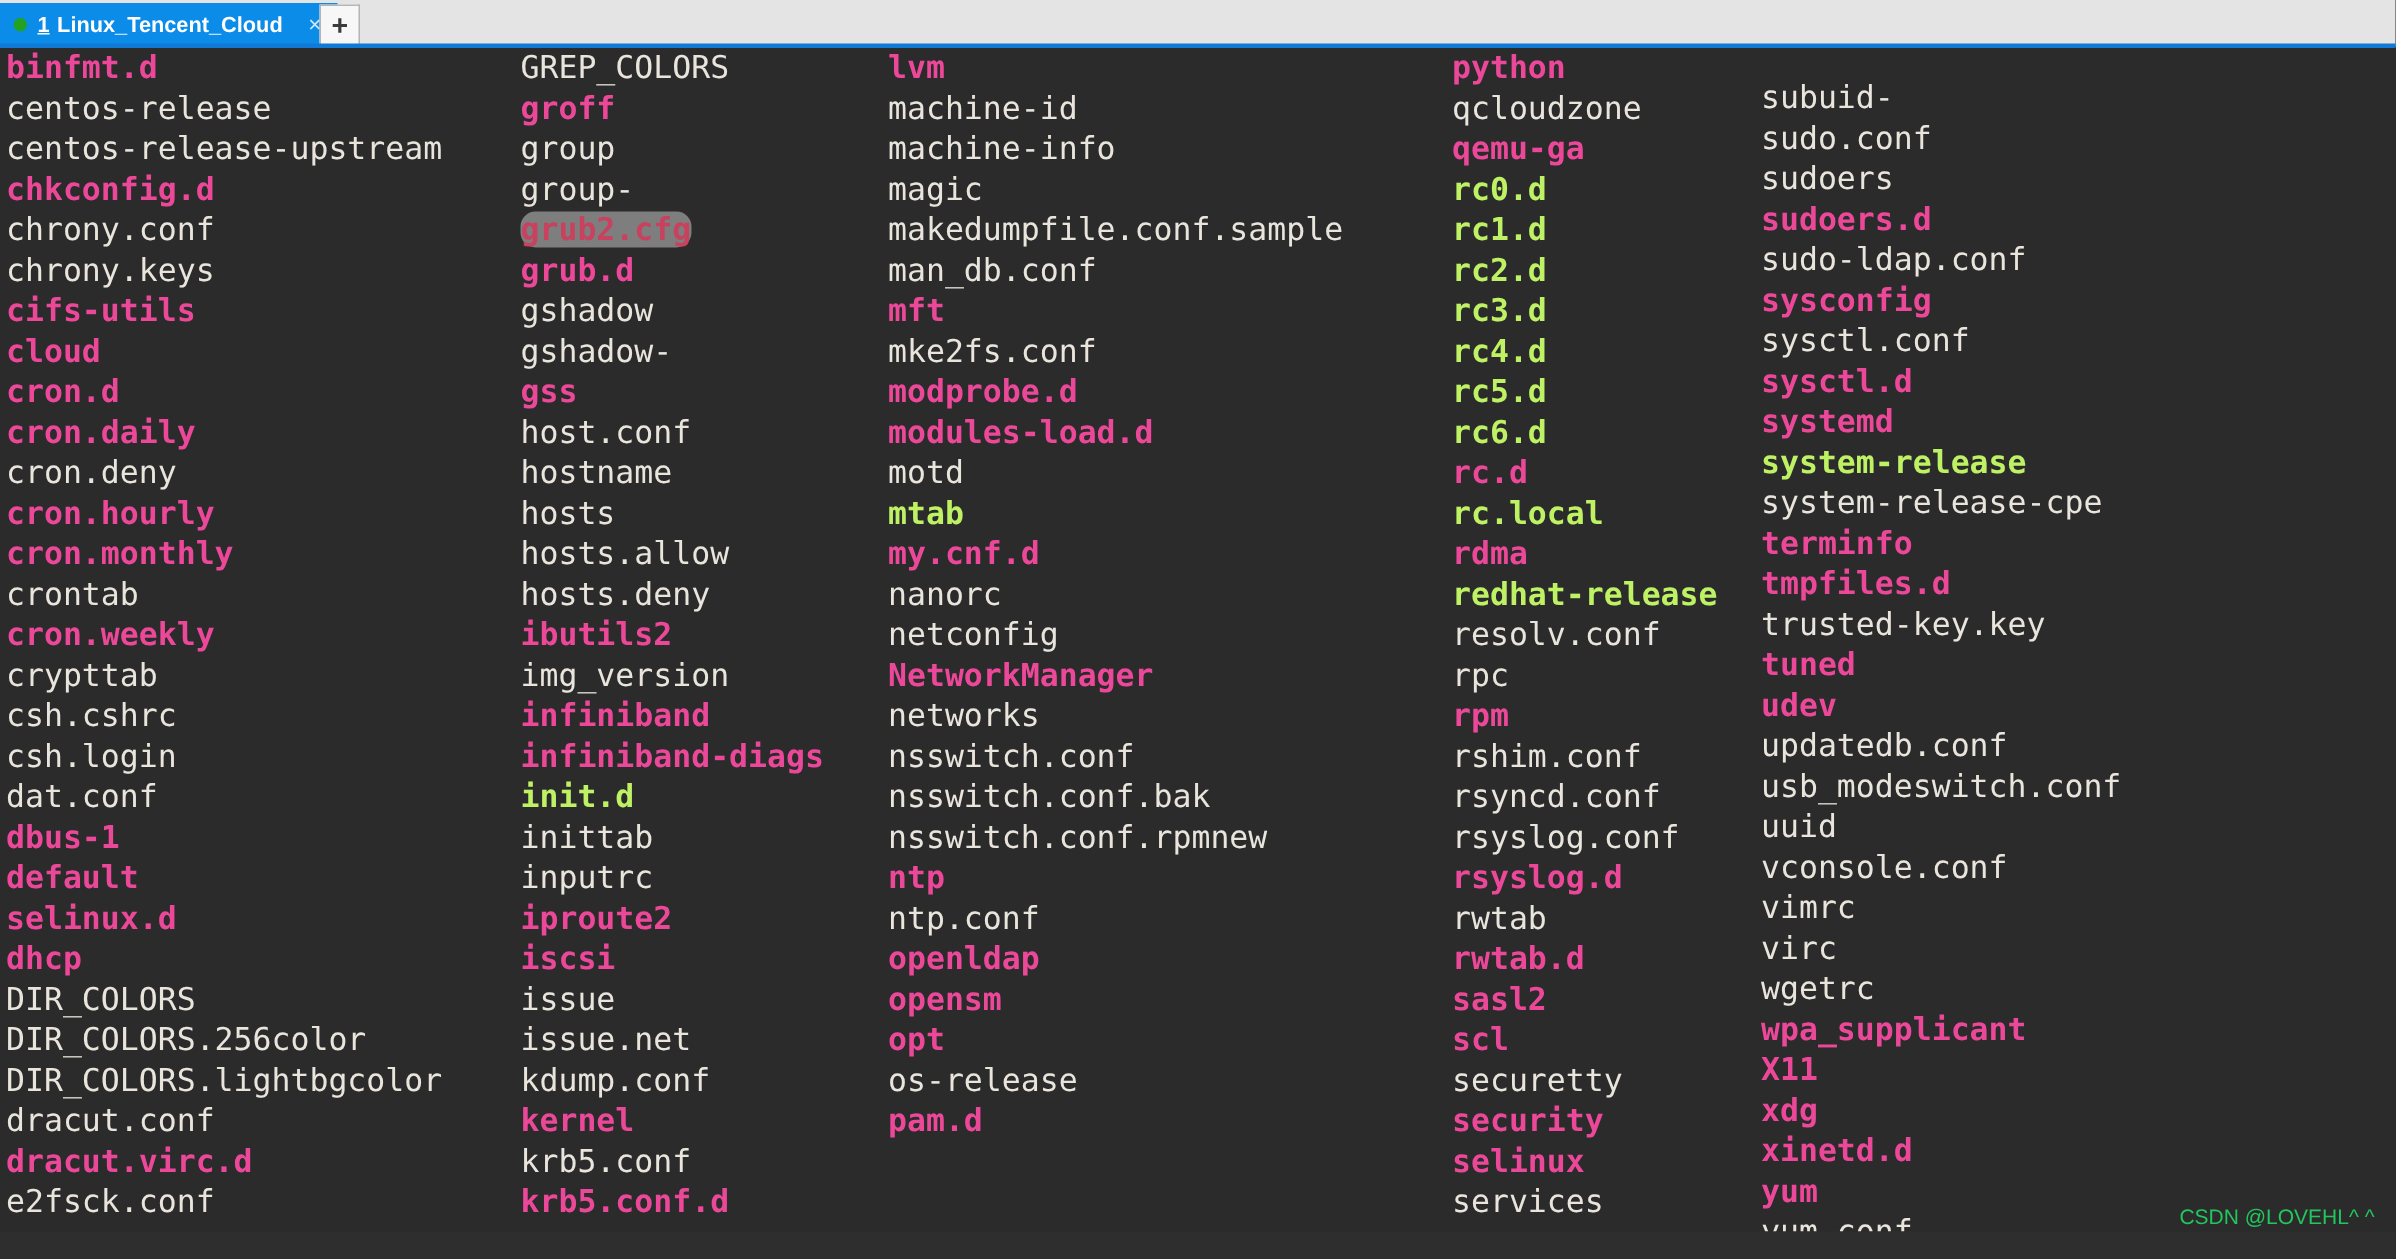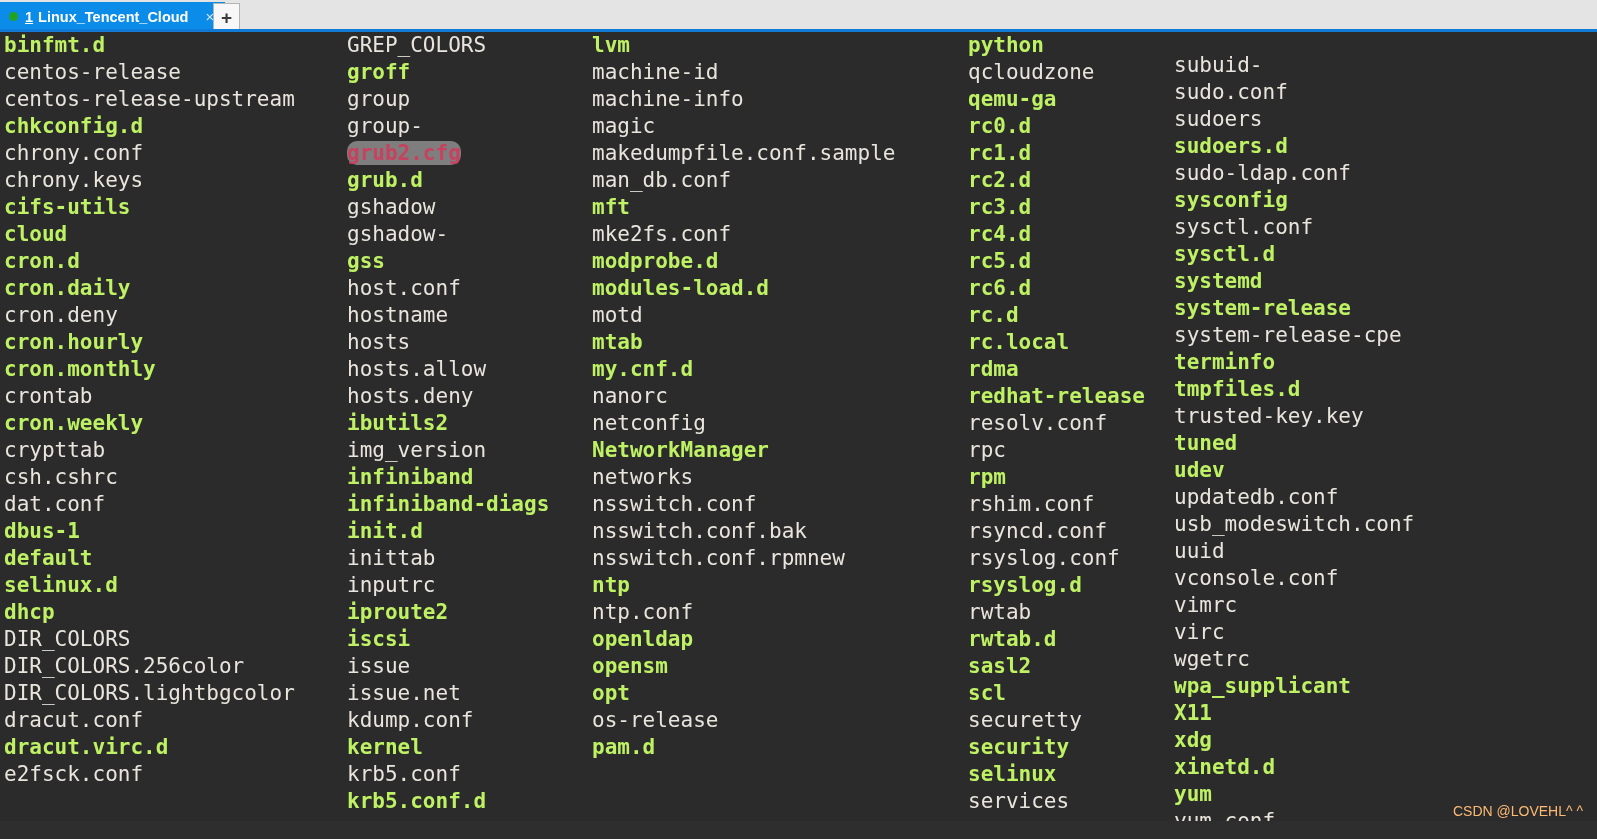--- a/index.html
+++ b/index.html
@@ -102,21 +102,21 @@
   }
   .cell {
     height: 27px;
     line-height: 27px;
     font-family: "DejaVu Sans Mono", monospace;
     font-size: 21px;
     white-space: pre;
     letter-spacing: 0px;
   }
   .t-file { color: #e9e5dd; }
-  .t-dir  { color: #bef264; font-weight: bold; }
+  .t-dir  { color: #ec4899; font-weight: bold; }
   .t-link { color: #bef264; font-weight: bold; }
   .t-orphan {
     color: #c8415f;
     font-weight: bold;
     background: #7e7e7e;
     border-radius: 10px;
   }
 
   #c1 { left: 4px; }
   #c2 { left: 347px; }
@@ -131,21 +131,21 @@
     width: 1597px;
     height: 18px;
     background: #2e2e2e;
   }
   #watermark {
     position: absolute;
     right: 14px;
     top: 803px;
     font-family: "Liberation Sans", sans-serif;
     font-size: 14px;
-    color: #fdba74;
+    color: #22c55e;
     white-space: pre;
   }
 </style>
 </head>
 <body>
 
 <div id="tabbar">
   <div id="tab-active">
     <span id="tab-dot"></span>
     <span id="tab-index">1</span>
@@ -169,20 +169,21 @@
         <div class="cell"><span class="t-dir">cloud</span></div>
         <div class="cell"><span class="t-dir">cron.d</span></div>
         <div class="cell"><span class="t-dir">cron.daily</span></div>
         <div class="cell"><span class="t-file">cron.deny</span></div>
         <div class="cell"><span class="t-dir">cron.hourly</span></div>
         <div class="cell"><span class="t-dir">cron.monthly</span></div>
         <div class="cell"><span class="t-file">crontab</span></div>
         <div class="cell"><span class="t-dir">cron.weekly</span></div>
         <div class="cell"><span class="t-file">crypttab</span></div>
         <div class="cell"><span class="t-file">csh.cshrc</span></div>
+        <div class="cell"><span class="t-file">csh.login</span></div>
         <div class="cell"><span class="t-file">dat.conf</span></div>
         <div class="cell"><span class="t-dir">dbus-1</span></div>
         <div class="cell"><span class="t-dir">default</span></div>
         <div class="cell"><span class="t-dir">selinux.d</span></div>
         <div class="cell"><span class="t-dir">dhcp</span></div>
         <div class="cell"><span class="t-file">DIR_COLORS</span></div>
         <div class="cell"><span class="t-file">DIR_COLORS.256color</span></div>
         <div class="cell"><span class="t-file">DIR_COLORS.lightbgcolor</span></div>
         <div class="cell"><span class="t-file">dracut.conf</span></div>
         <div class="cell"><span class="t-dir">dracut.virc.d</span></div>

